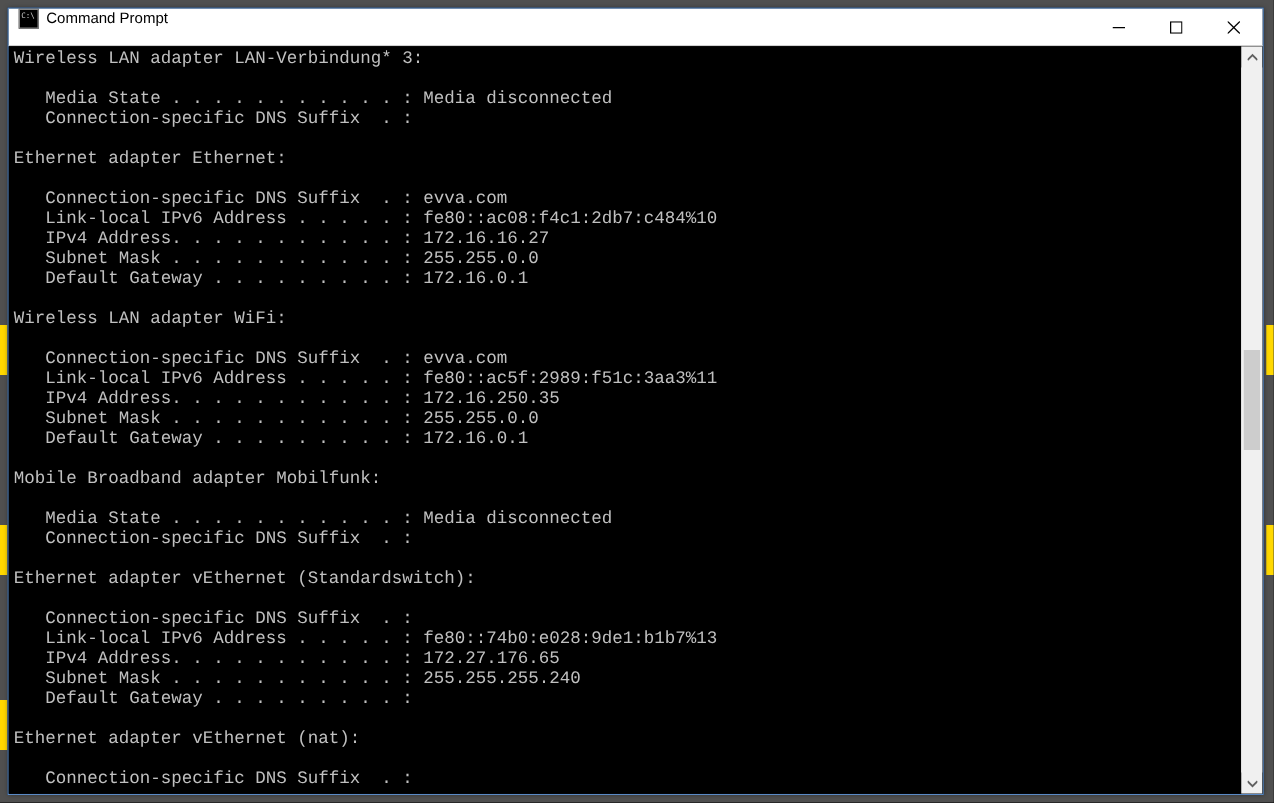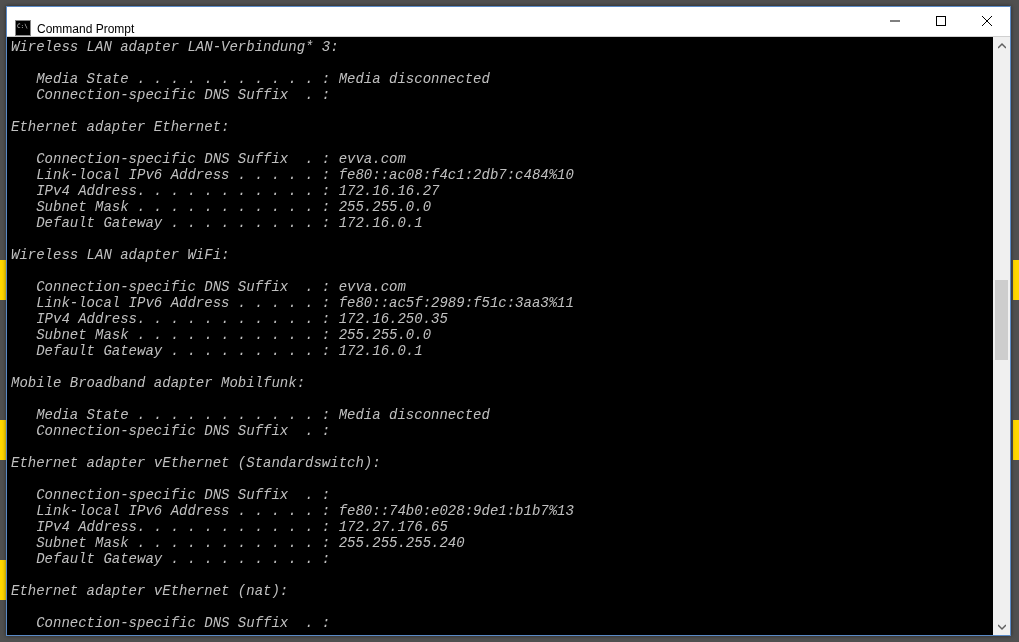--- a/index.html
+++ b/index.html
@@ -32,21 +32,21 @@
     border: 1px solid #5a8ac6;
     box-shadow: 0 0 4px rgba(0,0,0,0.5);
     display: flex;
     flex-direction: column;
   }
   .titlebar {
     height: 30px;
     background: #fff;
     border-bottom: 1px solid #d0d0d0;
     display: flex;
-    align-items: flex-end;
+    align-items: flex-start;
     color: #000;
     font-size: 12px;
   }
   .titlebar .icon {
     width: 16px;
     height: 16px;
     margin: 0 6px 0 8px;
     background: #000;
     position: relative;
     display: inline-block;
@@ -71,21 +71,20 @@
     justify-content: center;
     color: #000;
   }
   .winbtn svg { stroke: #000; fill: none; }
 
   .console-wrap {
     flex: 1;
     display: flex;
     background: #000;
     overflow: hidden;
-    font-style: italic;
   }
   .console {
     flex: 1;
     background: #000;
     color: #c0c0c0;
     font-family: Consolas, "Courier New", monospace;
     font-size: 14px;
     line-height: 16px;
     white-space: pre;
     padding: 2px 4px;

